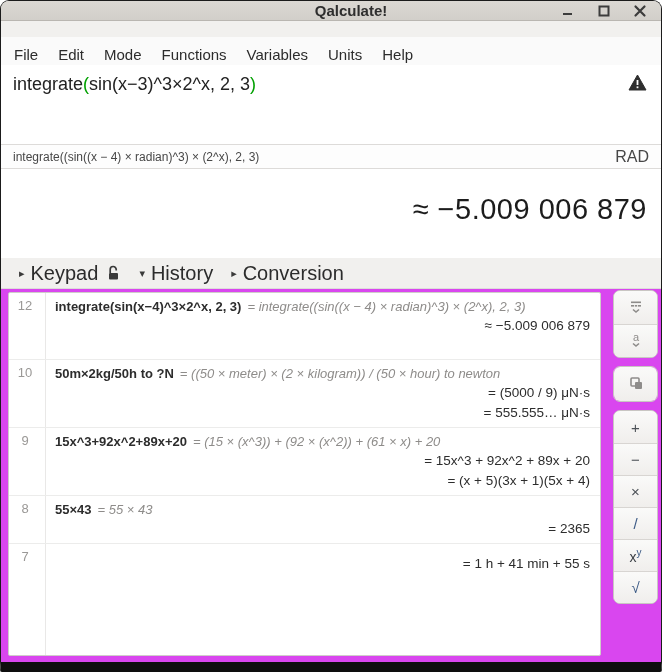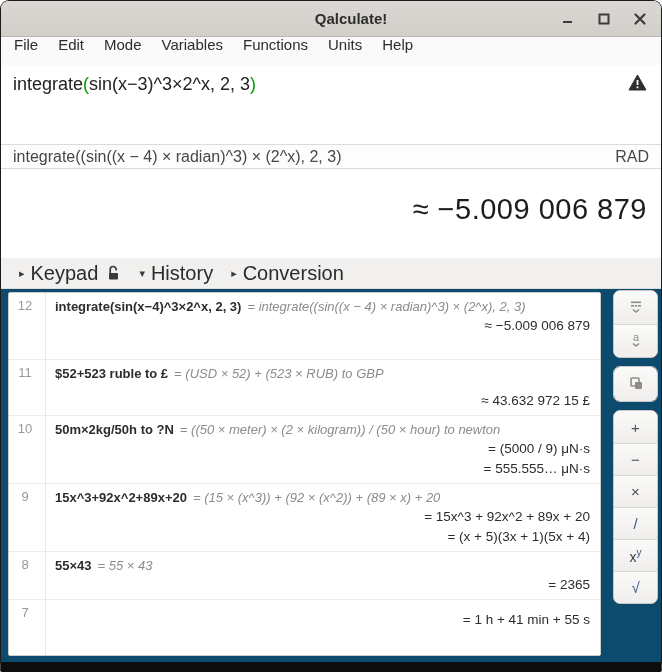--- a/index.html
+++ b/index.html
@@ -4,64 +4,64 @@
 <style>
   html,body{margin:0;padding:0;background:#ffffff;font-family:"Liberation Sans",sans-serif;}
   *{box-sizing:border-box;}
   .window{
     position:relative;width:662px;height:672px;
     border:1px solid #1b1b1b;border-bottom:10px solid #0e0e0e;
     border-radius:9px 9px 2px 2px;overflow:hidden;background:#f1f0ee;
   }
   
   .titlebar{
-    position:absolute;left:0;top:0;width:100%;height:36px;
+    position:absolute;left:0;top:0;width:100%;height:20px;
     background:linear-gradient(#dbd8d3,#d2cfca);
     border-bottom:1px solid #b9b6b1;
     display:flex;align-items:center;justify-content:center;padding-left:40px;
   }
   .title{font-size:15px;font-weight:bold;color:#2e2e2e;}
   .win-controls{position:absolute;right:10px;top:0;height:100%;display:flex;align-items:center;gap:14px;}
   .win-btn{width:22px;height:22px;display:flex;align-items:center;justify-content:center;cursor:default;}
   .win-btn svg{display:block;}
   
   .menubar{
     position:absolute;left:0;top:36px;width:100%;height:36px;
     background:#fafafa;border-bottom:1px solid #e2e0de;
-    display:flex;align-items:flex-end;padding:16px 3px;
+    display:flex;align-items:center;padding:16px 3px;
   }
   .menu-item{font-size:15px;color:#2c2c2c;padding:3px 10px;}
   
   .expr-area{position:absolute;left:0;top:64px;width:100%;height:79px;background:#ffffff;}
   .expr-text{position:absolute;left:12px;top:9px;font-size:18px;color:#232323;white-space:pre;}
   .paren-hl{color:var(--green,#00a000);}
   .warn{position:absolute;right:14px;top:9px;}
   
   .parsebar{
     position:absolute;left:0;top:143px;width:100%;height:25px;background:#fdfdfd;
     border-top:1px solid #dddbd9;border-bottom:1px solid #dddbd9;
     display:flex;align-items:center;justify-content:space-between;padding:0 12px;
   }
-  .parse-text{font-size:16px;color:#474747;}
+  .parse-text{font-size:12px;color:#474747;}
   .angle-mode{font-size:16px;color:#474747;}
   
   .result-area{position:absolute;left:0;top:168px;width:100%;height:89px;background:#ffffff;}
   .result-value{position:absolute;right:14px;top:24px;font-size:29px;color:#1c1c1c;letter-spacing:0.5px;}
   
   .panelbar{
     position:absolute;left:0;top:257px;width:100%;height:31px;background:#f1f0ee;
     border-bottom:1px solid #dedcda;
     display:flex;align-items:center;padding:0 14px;gap:10px;
   }
   .panel-toggle{display:flex;align-items:center;gap:6px;padding:2px 4px;}
   .tri{font-size:11px;color:#3a3a3a;}
   .panel-label{font-size:20px;color:#2c2c2c;}
   .lockpad{margin-left:2px;display:flex;align-items:center;}
   
-  .history-section{position:absolute;left:0;top:288px;width:100%;height:373px;background:#0c4a6e;}
+  .history-section{position:absolute;left:0;top:288px;width:100%;height:373px;background:#d946ef;}
   .history-box{
     position:absolute;left:7px;top:3px;width:593px;height:364px;
     background:#ffffff;border:1px solid #cfcdca;border-radius:2px;overflow:hidden;
   }
   .history-box::before{content:"";position:absolute;left:36px;top:0;bottom:0;width:1px;background:#e9e8e7;}
   .hrow{position:relative;border-top:1px solid #ececeb;padding:4px 8px 4px 46px;}
   .hrow:first-child{border-top:none;}
   .hnum{position:absolute;left:0;top:5px;width:32px;text-align:center;font-size:13px;color:#9a9896;}
   .hline1{font-size:13px;line-height:19px;}
   .hinput{font-weight:bold;color:#2d2d2d;}
@@ -106,22 +106,22 @@
             <path d="M2.5 2.5 L11.5 11.5 M11.5 2.5 L2.5 11.5" stroke="#3c3c3c" stroke-width="2.2" stroke-linecap="round"></path>
           </svg>
       </div>
     </div>
   </div>
 
   <div class="menubar">
     <div class="menu-item">File</div>
     <div class="menu-item">Edit</div>
     <div class="menu-item">Mode</div>
+    <div class="menu-item">Functions</div>
     <div class="menu-item">Variables</div>
-    <div class="menu-item">Functions</div>
     <div class="menu-item">Units</div>
     <div class="menu-item">Help</div>
   </div>
 
   <div class="expr-area">
     <div class="expr-text"><span>integrate</span><span class="paren-hl">(</span><span>sin(x−3)^3×2^x, 2, 3</span><span class="paren-hl">)</span></div>
     <div class="warn">
       <svg width="19" height="17" viewBox="0 0 19 17">
         <path d="M9.5 1 L18 16 H1 Z" fill="#2e2e2e" stroke="#2e2e2e" stroke-width="1" stroke-linejoin="round"></path>
         <rect x="8.6" y="6" width="1.8" height="5" fill="#ffffff"></rect>
@@ -162,36 +162,31 @@
 
   <div class="history-section">
     <div class="history-box">
 
       <div class="hrow" style="min-height:66px;">
         <div class="hnum">12</div>
         <div class="hline1"><span class="hinput">integrate(sin(x−4)^3×2^x, 2, 3)</span><span class="hparsed">= integrate((sin((x − 4) × radian)^3) × (2^x), 2, 3)</span></div>
         <div class="hresult">≈ −5.009 006 879</div>
       </div>
 
-      <div class="hrow" style="min-height:55px;">
-        <div class="hnum">11</div>
-        <div class="hline1"><span class="hinput">$52+523 ruble to £</span><span class="hparsed">= (USD × 52) + (523 × RUB) to GBP</span></div>
-        <div class="hresult" style="margin-top:8px;">≈ 43.632 972 15 £</div>
-      </div>
 
       <div class="hrow" style="min-height:63px;">
         <div class="hnum">10</div>
         <div class="hline1"><span class="hinput">50m×2kg/50h to ?N</span><span class="hparsed">= ((50 × meter) × (2 × kilogram)) / (50 × hour) to newton</span></div>
         <div class="hresult">= (5000 / 9) μN·s</div>
         <div class="hresult">= 555.555… μN·s</div>
       </div>
 
       <div class="hrow" style="min-height:65px;">
         <div class="hnum">9</div>
-        <div class="hline1"><span class="hinput">15x^3+92x^2+89x+20</span><span class="hparsed">= (15 × (x^3)) + (92 × (x^2)) + (89 × x) + 20</span></div>
+        <div class="hline1"><span class="hinput">15x^3+92x^2+89x+20</span><span class="hparsed">= (15 × (x^3)) + (92 × (x^2)) + (61 × x) + 20</span></div>
         <div class="hresult">= 15x^3 + 92x^2 + 89x + 20</div>
         <div class="hresult">= (x + 5)(3x + 1)(5x + 4)</div>
       </div>
 
       <div class="hrow" style="min-height:48px;">
         <div class="hnum">8</div>
         <div class="hline1"><span class="hinput">55×43</span><span class="hparsed">= 55 × 43</span></div>
         <div class="hresult">= 2365</div>
       </div>
 

